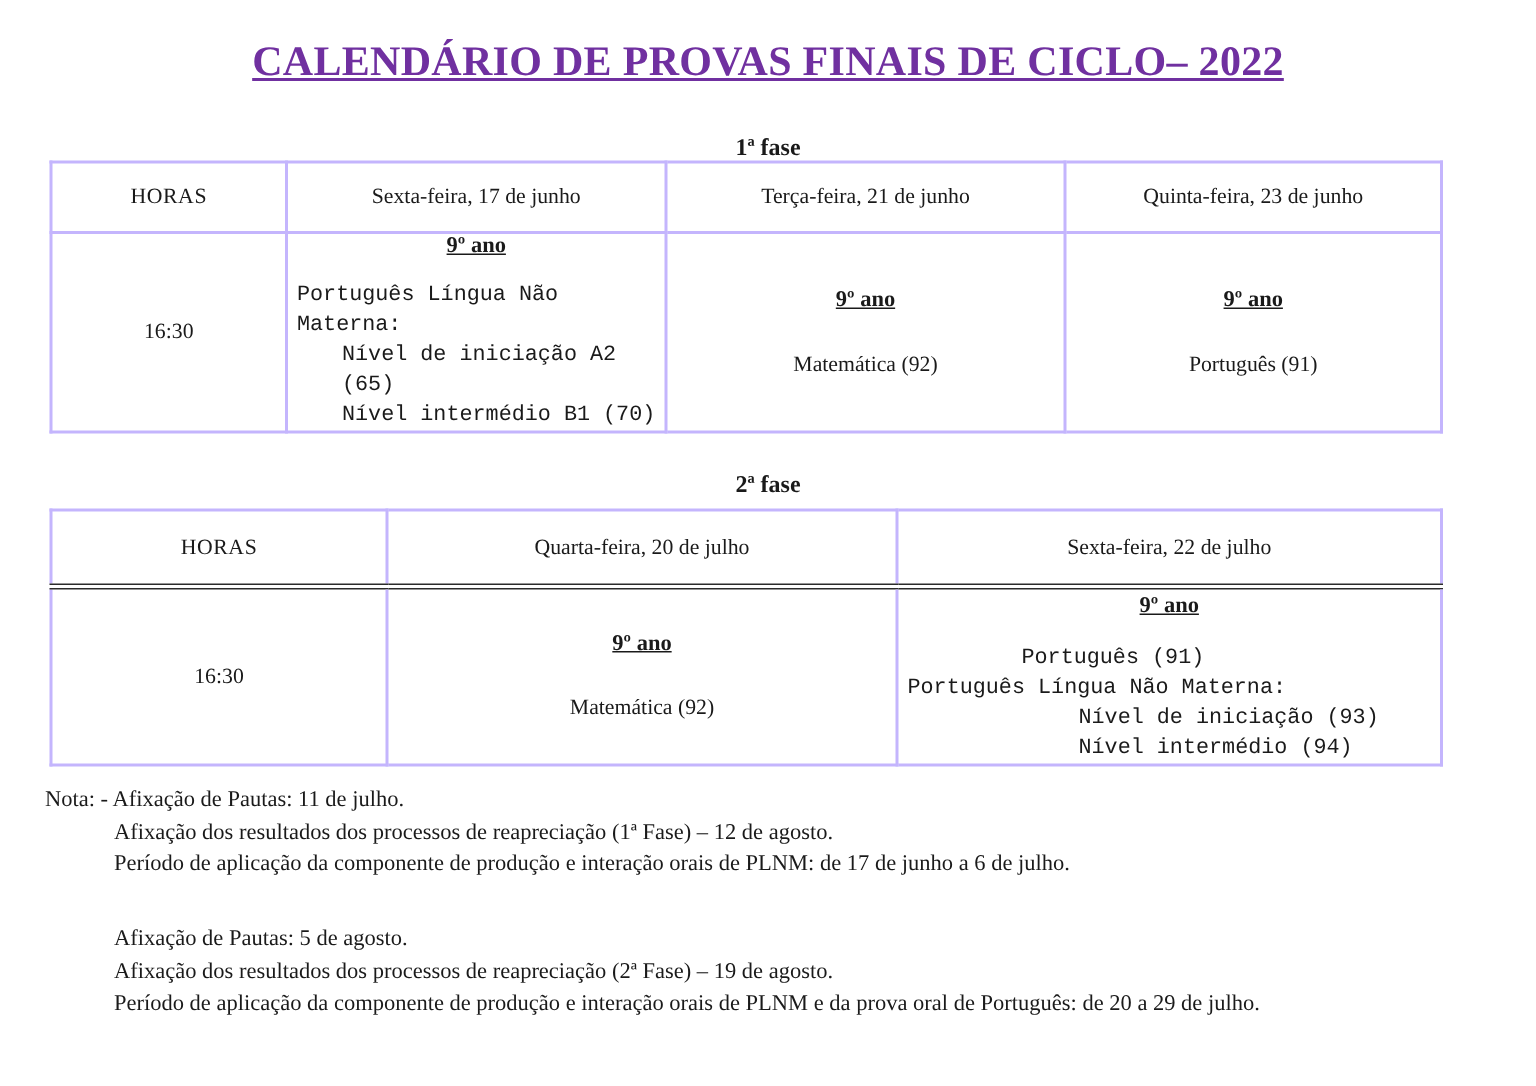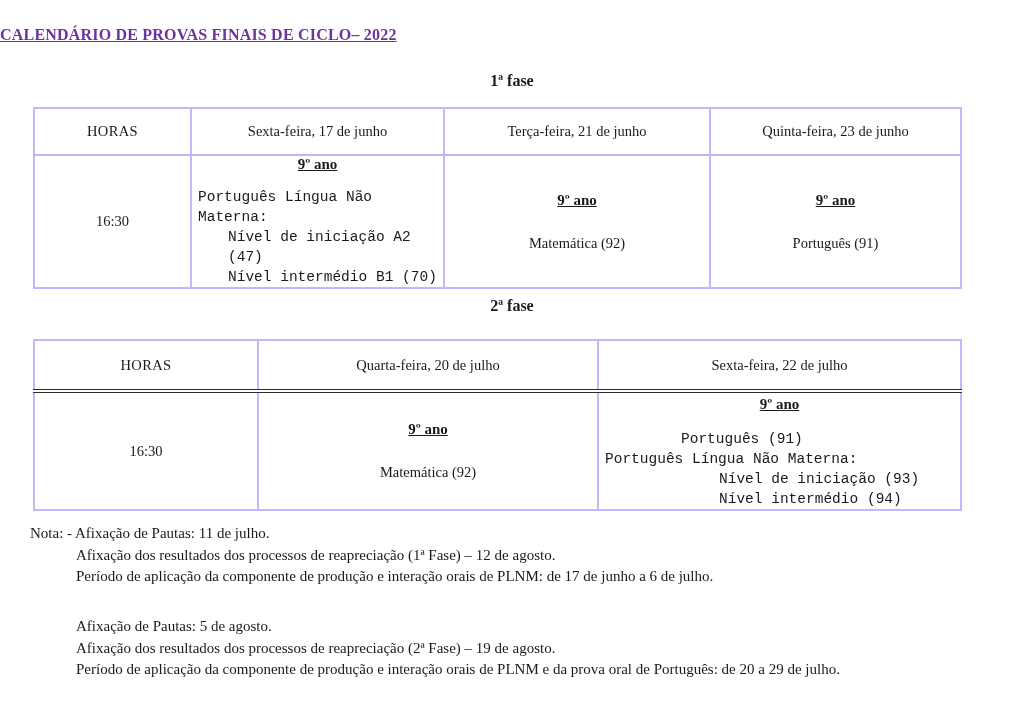--- a/index.html
+++ b/index.html
@@ -14,36 +14,37 @@
     background: #ffffff;
     font-family: "Liberation Serif", "DejaVu Serif", serif;
     color: #1a1a1a;
     overflow: hidden;
   }
   .doc-title {
     position: absolute;
     top: 26px;
     left: 0;
     width: 100%;
-    text-align: left;
-    font-size: 16px;
+    text-align: center;
+    font-size: 28px;
     font-weight: bold;
     letter-spacing: 0.2px;
   }
   .doc-title span {
     color: #7030A0;
     text-decoration: underline;
   }
   .phase-heading {
     position: absolute;
     left: 0;
     width: 100%;
     text-align: center;
     font-size: 16px;
     font-weight: bold;
+    margin-top: 18px;
   }
   #phase1-heading { top: 72px; }
   #phase2-heading { top: 297px; }
 
   table.cal {
     position: absolute;
     left: 33px;
     width: 927px;
     border-collapse: collapse;
     table-layout: fixed;
@@ -124,21 +125,21 @@
       <th>Terça-feira, 21 de junho</th>
       <th>Quinta-feira, 23 de junho</th>
     </tr>
     <tr>
       <td>16:30</td>
       <td>
         <div class="cell-inner">
           <span class="year gap-sm">9º ano</span>
           <div class="cell-lines">
             <span class="line pl-6">Português Língua Não Materna:</span>
-            <span class="line pl-30">Nível de iniciação A2 (47)</span>
+            <span class="line pl-30">Nível de iniciação A2 (65)</span>
             <span class="line pl-30">Nível intermédio B1 (70)</span>
           </div>
         </div>
       </td>
       <td>
         <div class="cell-inner">
           <span class="year gap-lg">9º ano</span>
           <span>Matemática (92)</span>
         </div>
       </td>

